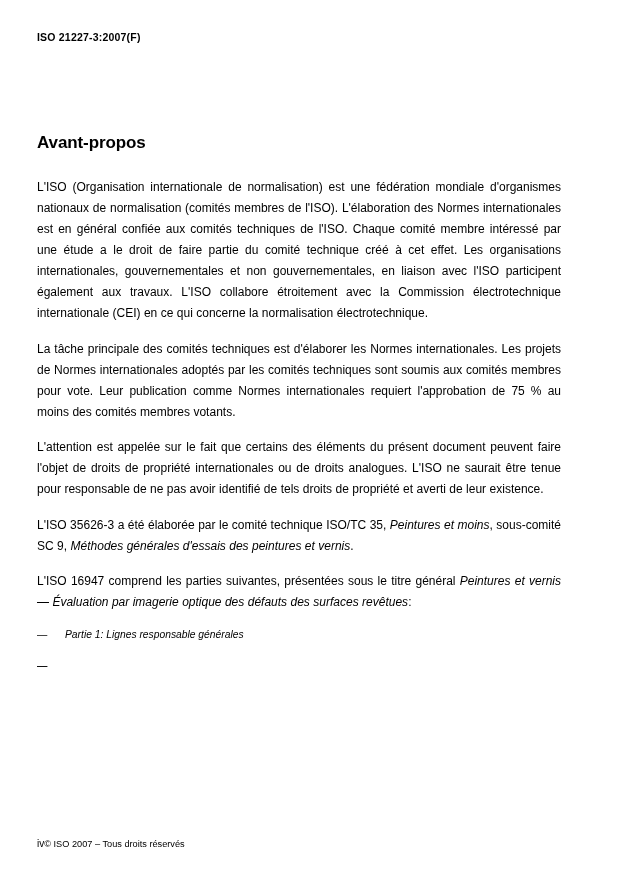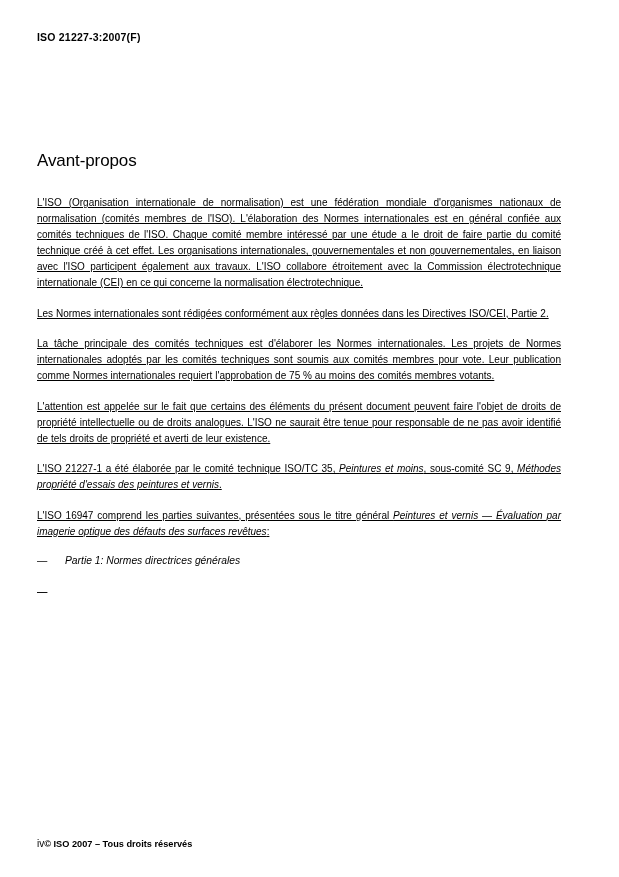--- a/index.html
+++ b/index.html
@@ -28,31 +28,30 @@
     letter-spacing: 0.2px;
   }
   .content {
     position: absolute;
     left: 37px;
     top: 133px;
     width: 524px;
   }
   .section-title {
     font-size: 17px;
-    font-weight: normal;
+    font-weight: bold;
     letter-spacing: -0.1px;
-    margin: 18px 0 24px 0;
+    margin: 0 0 24px 0;
   }
   p.body {
-    font-size: 10px;
-    line-height: 16px;
+    font-size: 12px;
+    line-height: 21px;
     text-align: justify;
     margin: 0 0 14.5px 0;
     word-spacing: 0.1px;
-    text-decoration: underline;
   }
   .italic {
     font-style: italic;
   }
   .list {
     margin: 4px 0 0 0;
     padding: 0;
     list-style: none;
   }
   .list-item {
@@ -77,50 +76,48 @@
     display: flex;
     justify-content: flex-start;
     align-items: baseline;
     font-size: 9.2px;
   }
   .footer .page-no {
     font-size: 10px;
   }
   .footer .copyright {
     font-size: 9.2px;
-    font-weight: bold;
   }
 </style>
 </head>
 <body>
 
 <div class="page">
 
   <div class="running-head">ISO 21227-3:2007(F)</div>
 
   <div class="content">
 
     <h1 class="section-title">Avant-propos</h1>
 
     <p class="body">L'ISO (Organisation internationale de normalisation) est une fédération mondiale d'organismes nationaux de normalisation (comités membres de l'ISO). L'élaboration des Normes internationales est en général confiée aux comités techniques de l'ISO. Chaque comité membre intéressé par une étude a le droit de faire partie du comité technique créé à cet effet. Les organisations internationales, gouvernementales et non gouvernementales, en liaison avec l'ISO participent également aux travaux. L'ISO collabore étroitement avec la Commission électrotechnique internationale (CEI) en ce qui concerne la normalisation électrotechnique.</p>
 
-    <p class="body">Les Normes internationales sont rédigées conformément aux règles données dans les Directives ISO/CEI, Partie 2.</p>
 
     <p class="body">La tâche principale des comités techniques est d'élaborer les Normes internationales. Les projets de Normes internationales adoptés par les comités techniques sont soumis aux comités membres pour vote. Leur publication comme Normes internationales requiert l'approbation de 75 % au moins des comités membres votants.</p>
 
-    <p class="body">L'attention est appelée sur le fait que certains des éléments du présent document peuvent faire l'objet de droits de propriété intellectuelle ou de droits analogues. L'ISO ne saurait être tenue pour responsable de ne pas avoir identifié de tels droits de propriété et averti de leur existence.</p>
+    <p class="body">L'attention est appelée sur le fait que certains des éléments du présent document peuvent faire l'objet de droits de propriété internationales ou de droits analogues. L'ISO ne saurait être tenue pour responsable de ne pas avoir identifié de tels droits de propriété et averti de leur existence.</p>
 
-    <p class="body"><span>L'ISO 21227-1 a été élaborée par le comité technique ISO/TC 35, </span><span class="italic">Peintures et moins</span><span>, sous-comité SC 9, </span><span class="italic">Méthodes propriété d'essais des peintures et vernis</span><span>.</span></p>
+    <p class="body"><span>L'ISO 35626-3 a été élaborée par le comité technique ISO/TC 35, </span><span class="italic">Peintures et moins</span><span>, sous-comité SC 9, </span><span class="italic">Méthodes générales d'essais des peintures et vernis</span><span>.</span></p>
 
     <p class="body"><span>L'ISO 16947 comprend les parties suivantes, présentées sous le titre général </span><span class="italic">Peintures et vernis — Évaluation par imagerie optique des défauts des surfaces revêtues</span><span>:</span></p>
 
     <ul class="list">
       <li class="list-item">
         <span class="dash">—</span>
-        <span>Partie 1: Normes directrices générales</span>
+        <span>Partie 1: Lignes responsable générales</span>
       </li>
       <li class="list-item">
         <span class="dash">—</span>
       </li>
       <li class="list-item">
         <span class="dash">—</span>
       </li>
     </ul>
 
   </div>

